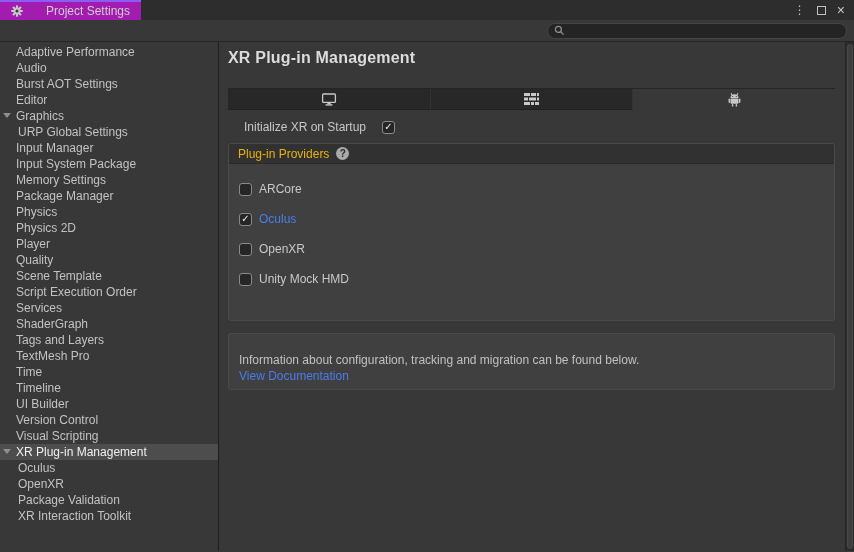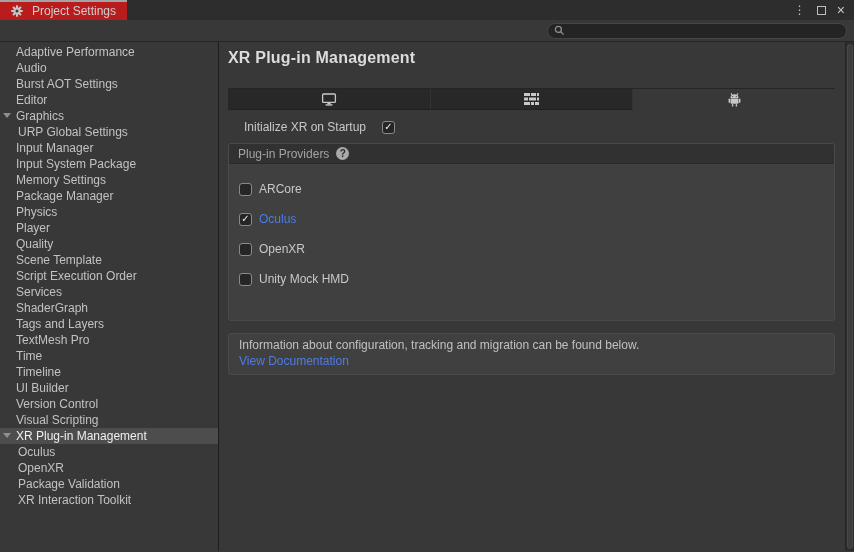--- a/index.html
+++ b/index.html
@@ -6,22 +6,22 @@
   html,body { width:854px; height:552px; overflow:hidden; }
   body {
     font-family:"Liberation Sans","DejaVu Sans",sans-serif;
     background:#383838; color:#C2C2C2; font-size:12px;
     -webkit-font-smoothing:antialiased;
   }
 
   
   .titlebar { height:20px; background:#2D2D2D; display:flex; align-items:stretch; }
   .doc-tab {
-    display:flex; align-items:center; gap:9px; padding:0 11px;
-    background:#b91c1c; border-top:2px solid #a3a3a3; color:#CFCFCF;
+    display:flex; align-items:center; gap:23px; padding:0 11px;
+    background:#a21caf; border-top:2px solid #8b5cf6; color:#CFCFCF;
     font-size:12px; min-width:126px; cursor:default;
   }
   .win-controls { margin-left:auto; display:flex; align-items:center; gap:11px; padding-right:9px; }
   .kebab { font-size:12px; color:#BEBEBE; line-height:1; }
   .maxbox { width:9px; height:9px; border:1.5px solid #BEBEBE; display:inline-block; }
   .closex { font-size:14px; color:#C8C8C8; line-height:1; }
 
   
   .toolbar {
     height:22px; background:#383838; border-bottom:1px solid #262626;
@@ -83,37 +83,37 @@
     content:"✓"; color:#EDEDED; font-size:10px; font-weight:bold; line-height:1;
   }
 
   
   .group-box {
     margin-top:6px; border:1px solid #4A4A4A; border-radius:3px; background:#404040;
     overflow:hidden;
   }
   .group-header {
     background:#313131; border-bottom:1px solid #2A2A2A; padding:3px 9px;
-    display:flex; align-items:center; gap:7px; color:#a3a3a3; height:20px;
+    display:flex; align-items:center; gap:7px; color:#eab308; height:20px;
   }
   .help-icon {
     width:13px; height:13px; border-radius:50%; background:#A9A9A9;
     color:#2A2A2A; font-size:10px; font-weight:bold;
     display:flex; align-items:center; justify-content:center;
   }
   .help-icon::after { content:"?"; }
   .group-body { padding:6px 0 30px 10px; }
   .provider-row { height:22px; display:flex; align-items:center; gap:7px;margin-top:8px; }
   .provider-label { color:#C8C8C8; }
   .provider-label.accent { color:#4B7CEC; }
 
   
   .info-box {
     margin-top:12px; border:1px solid #4A4A4A; border-radius:3px; background:#404040;
-    padding:3px 10px 5px; line-height:16px;
+    padding:18px 10px 5px; line-height:16px;
   }
   .info-text { color:#C0C0C0; }
   .info-link { color:#4B7CEC; cursor:pointer; display:inline-block; }
 
   
   .scroll-track {
     position:absolute; top:0; right:0; bottom:0; width:9px;
     background:#2C2C2C; border-left:1px solid #262626;
   }
   .scroll-thumb {
@@ -197,20 +197,24 @@
 
     <span>Memory Settings</span>
   </div>
       <div class="sidebar-row">
 
     <span>Package Manager</span>
   </div>
       <div class="sidebar-row">
 
     <span>Physics</span>
+  </div>
+      <div class="sidebar-row">
+
+    <span>Physics 2D</span>
   </div>
       <div class="sidebar-row">
 
     <span>Player</span>
   </div>
       <div class="sidebar-row">
 
     <span>Quality</span>
   </div>
       <div class="sidebar-row">

